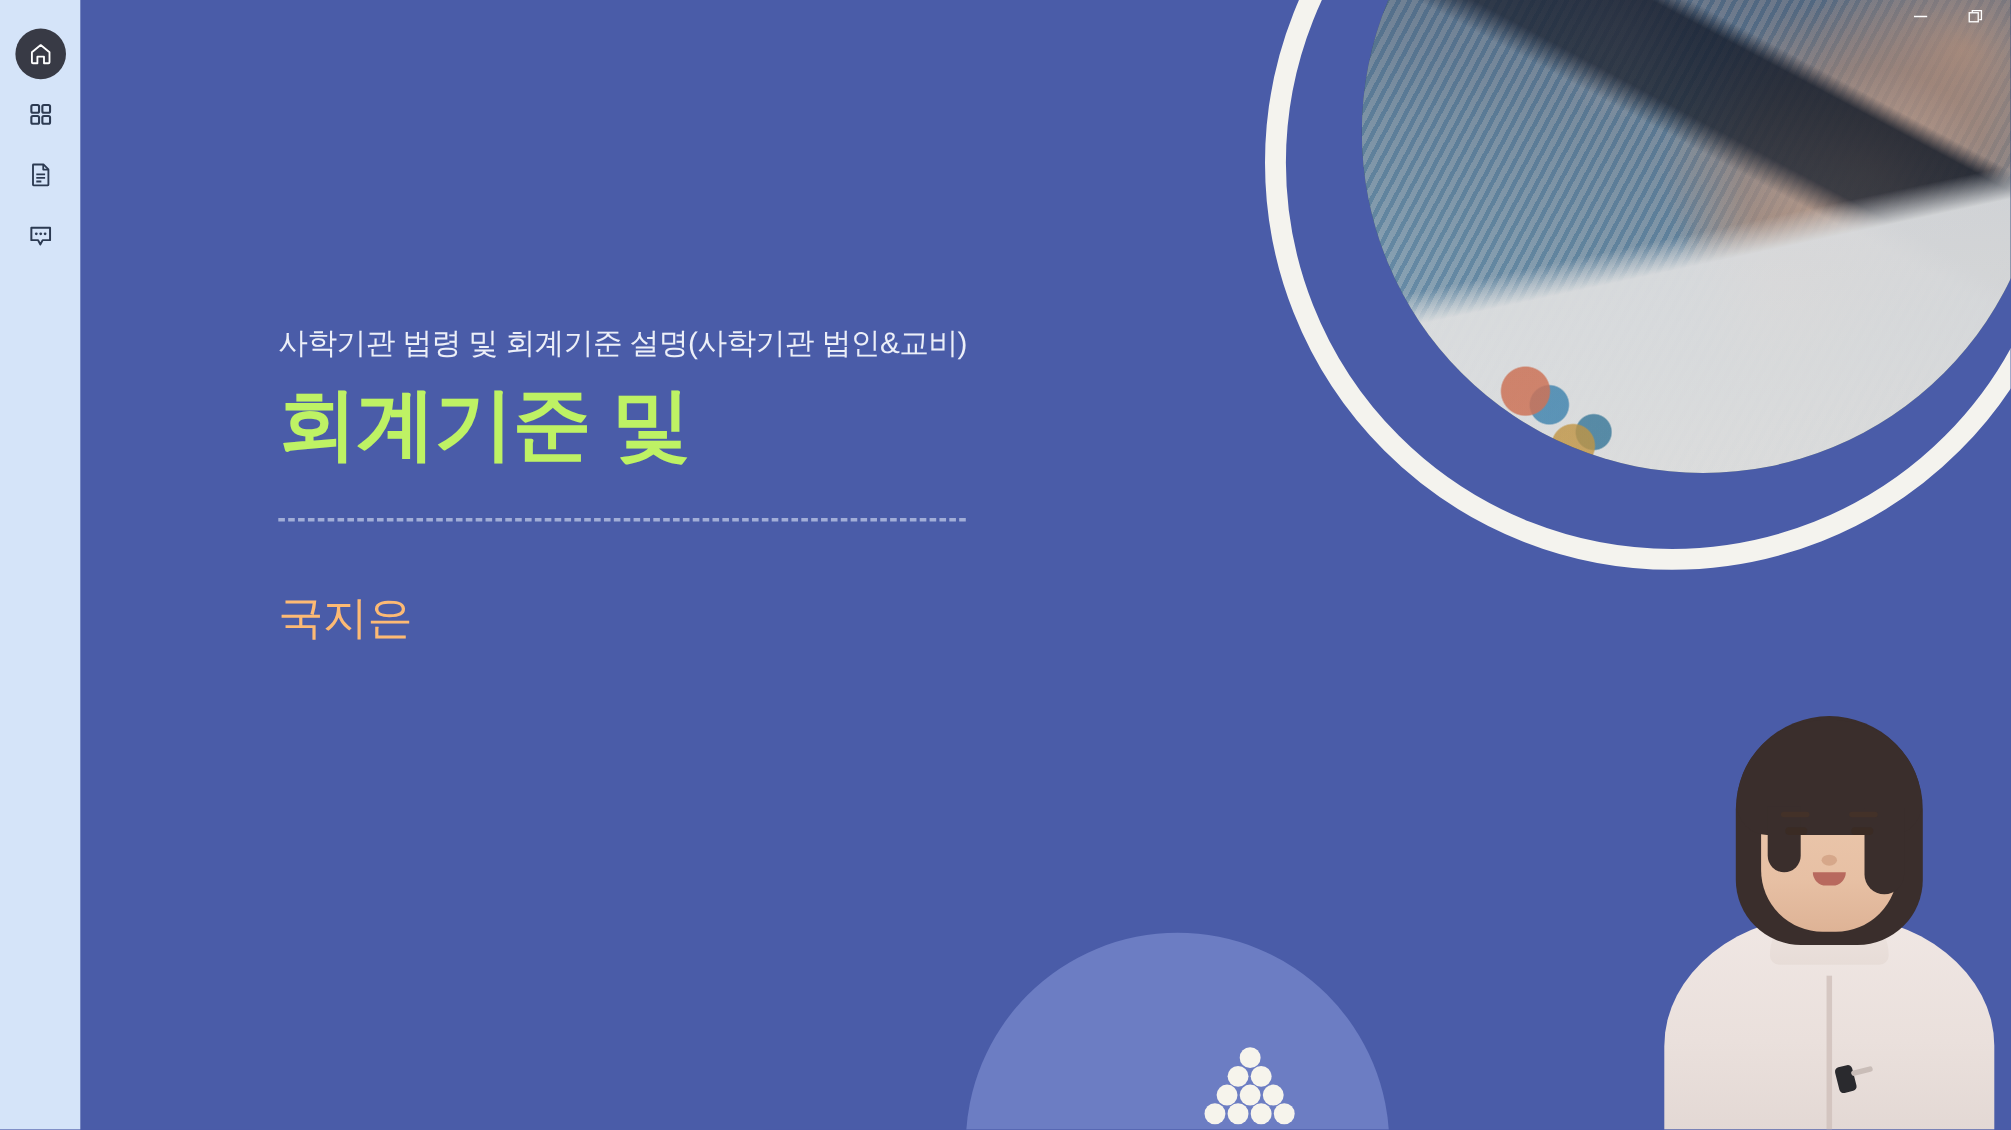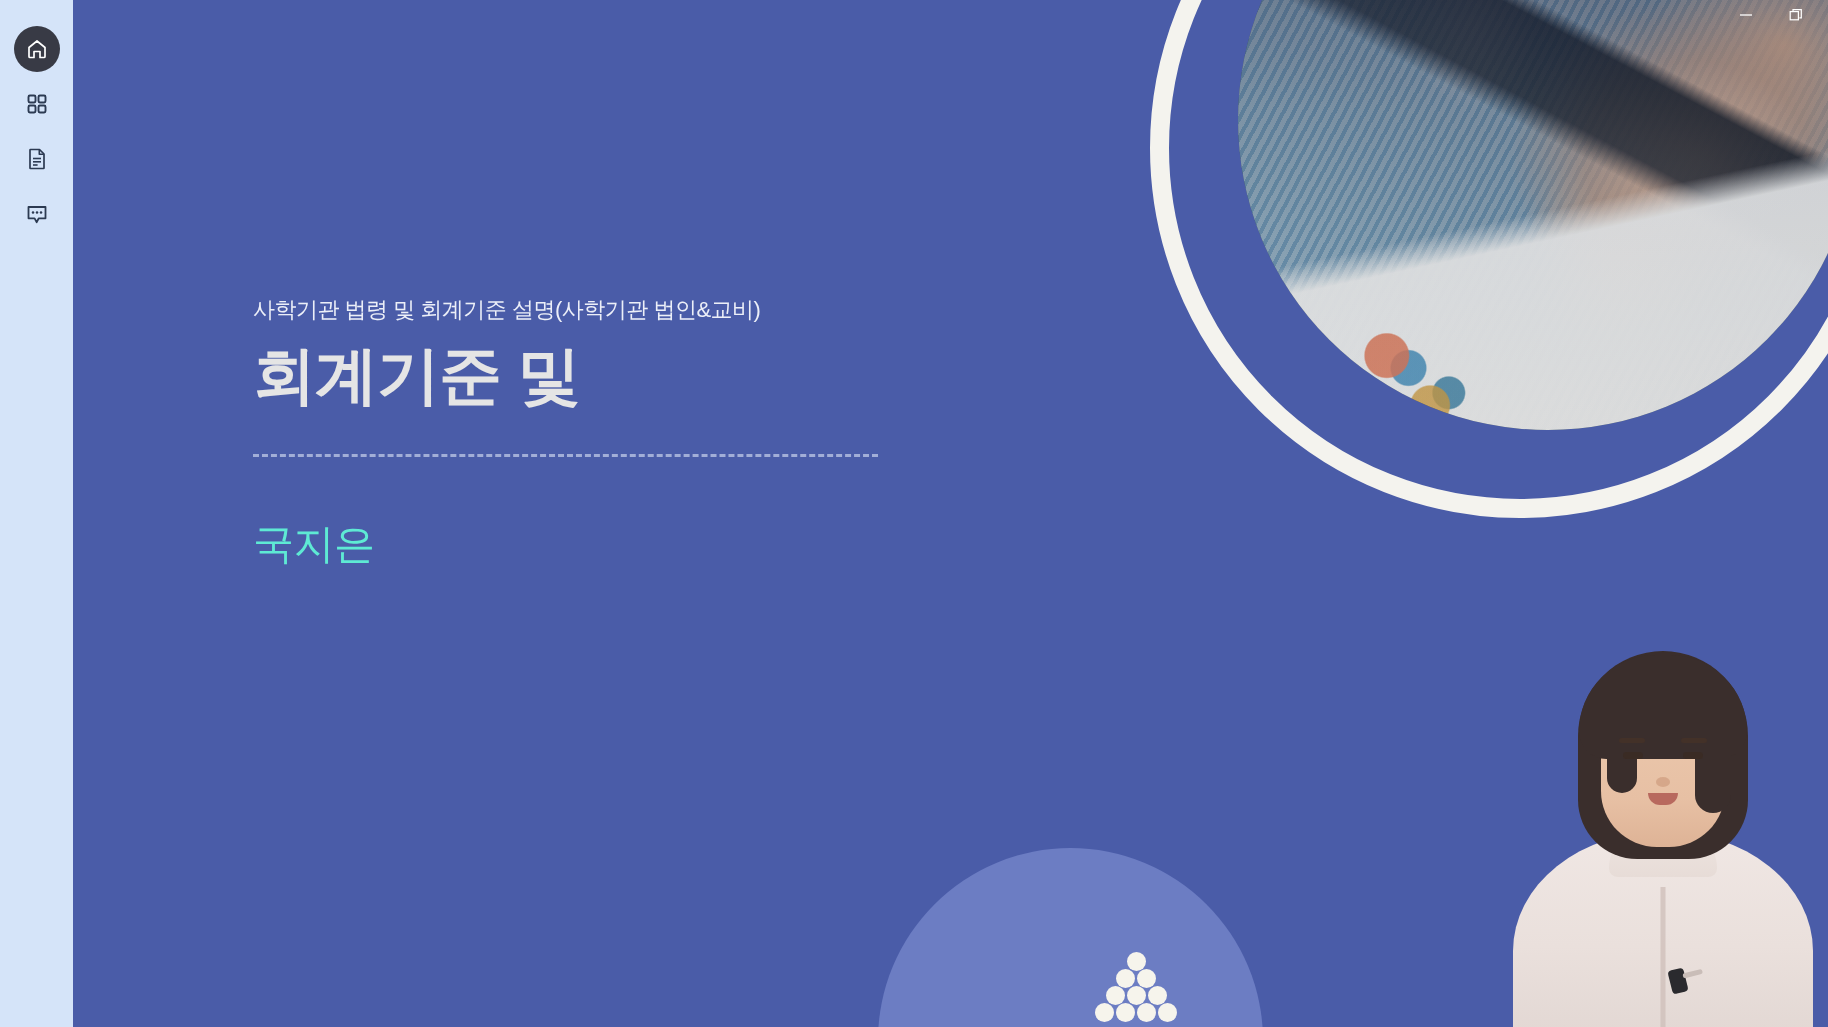--- a/index.html
+++ b/index.html
@@ -113,46 +113,46 @@
 
   
   #textblock {
     position: absolute;
     left: 180px;
     top: 296px;
     width: 1000px;
     z-index: 10;
   }
   #eyebrow {
-    font-size: 22px;
+    font-size: 27px;
     line-height: 1.25;
     letter-spacing: -0.5px;
     color: #ECEFF8;
     font-weight: 400;
     white-space: nowrap;
   }
   #title {
     margin-top: 14px;
-    font-size: 63px;
+    font-size: 72px;
     line-height: 1.18;
     font-weight: 800;
-    color: #e5e5e5;
+    color: #bef264;
     letter-spacing: -1px;
   }
   #title .tline { display: block; white-space: nowrap; }
   #divider {
     margin-top: 42px;
     width: 625px;
     height: 0;
     border-top: 3px dashed rgba(216,224,244,0.62);
   }
   #presenter {
     margin-top: 60px;
     font-size: 41px;
-    color: #5eead4;
+    color: #fdba74;
     font-weight: 400;
     letter-spacing: -0.5px;
   }
 
   
   #decor-circle {
     position: absolute;
     left: 805px;
     top: 848px;
     width: 385px;

